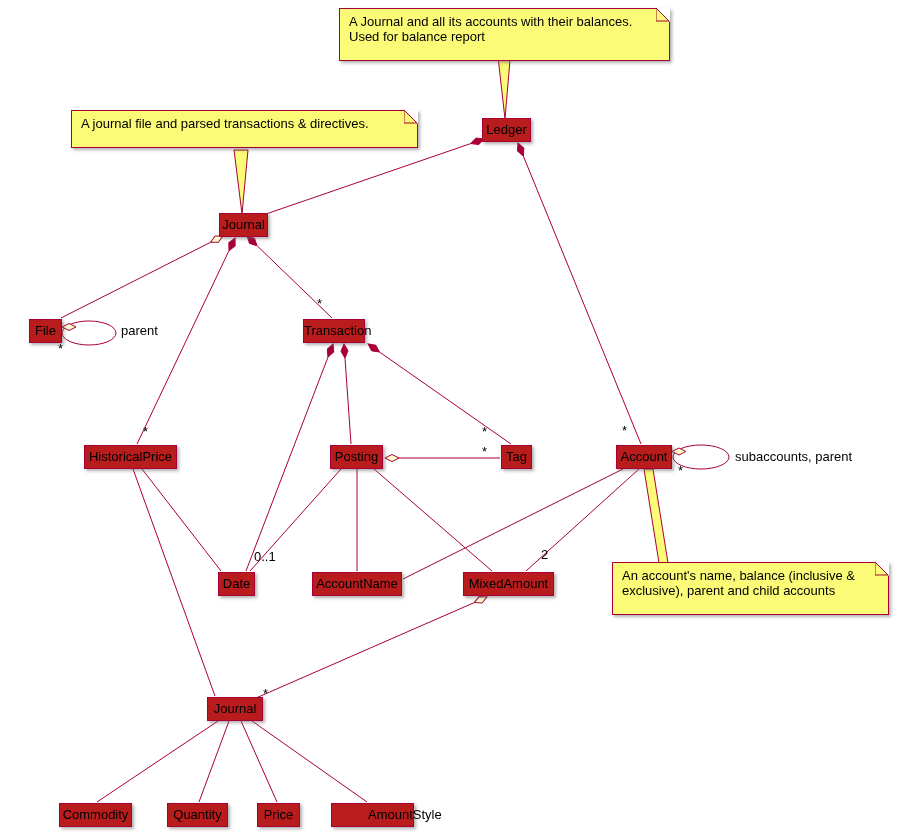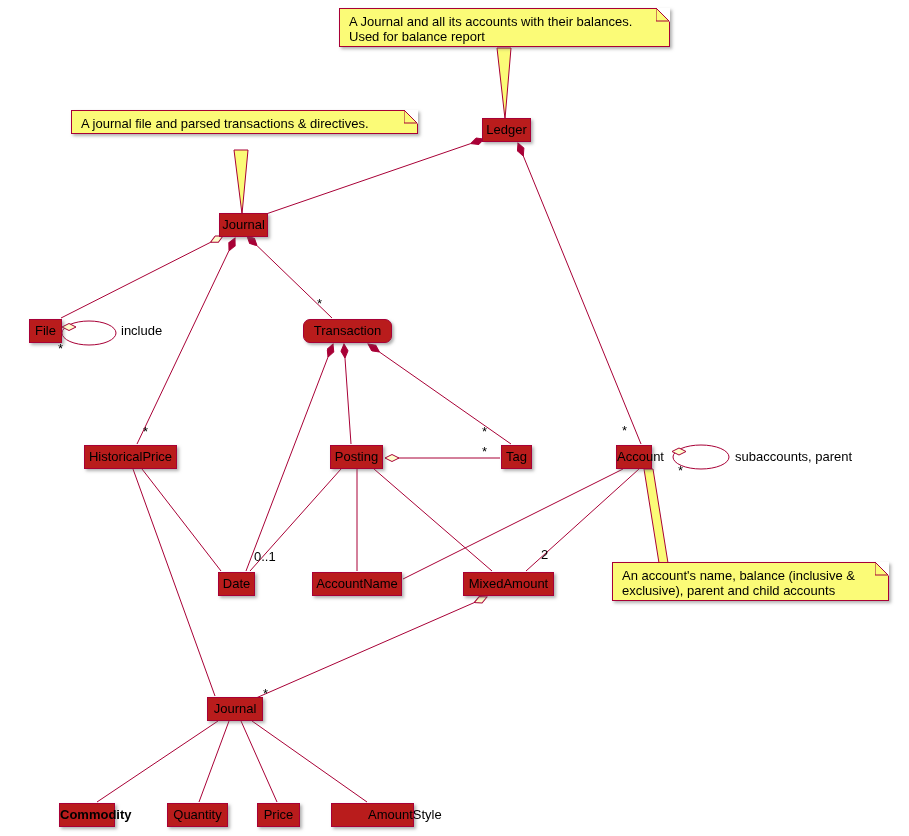--- a/index.html
+++ b/index.html
@@ -8,21 +8,21 @@
   .canvas { position:relative; width:909px; height:836px; background:#ffffff; overflow:hidden; }
   .edges { position:absolute; left:0; top:0; }
   .node {
     position:absolute; height:24px; background:#b91c1c; border:1px solid #A80036;
     box-shadow:2px 2px 3px rgba(100,100,100,.5);
     font-size:13px; line-height:22px; text-align:center; white-space:nowrap;
   }
   .note {
     position:absolute; background:#FBFB77; border:1px solid #A80036;
     box-shadow:2px 2px 3px rgba(100,100,100,.5);
-    padding:5px 9px 2px 9px; font-size:13px; line-height:15px;
+    padding:5px 9px 16px 9px; font-size:13px; line-height:15px;
   }
   .note .nl { display:block; white-space:nowrap; }
   .fold { position:absolute; top:-1px; right:-1px; }
   .lbl { position:absolute; font-size:13px; line-height:13px; white-space:nowrap; }
 </style>
 </head>
 <body>
 
 <div class="canvas">
 
@@ -96,40 +96,40 @@
     <span class="nl">exclusive), parent and child accounts</span>
     <svg class="fold" width="14" height="14" viewBox="0 0 14 14">
       <path d="M0,0 L14,0 L14,14 Z" fill="#ffffff" stroke="none"></path>
       <path d="M0,0 L13,13 L0,13 Z" fill="#FBFB77" stroke="#A80036" stroke-width="1"></path>
     </svg>
   </div>
 
   <div class="node" style="left:482px; top:118px; width:49px;"><span>Ledger</span></div>
   <div class="node" style="left:219px; top:213px; width:49px;"><span>Journal</span></div>
   <div class="node" style="left:29px;  top:319px; width:33px;"><span>File</span></div>
-  <div class="node" style="left:303px; top:319px; width:89px;border-radius:7px;"><span>Transaction</span></div>
+  <div class="node" style="left:303px; top:319px; width:62px;"><span>Transaction</span></div>
   <div class="node" style="left:84px;  top:445px; width:93px;"><span>HistoricalPrice</span></div>
   <div class="node" style="left:330px; top:445px; width:53px;"><span>Posting</span></div>
   <div class="node" style="left:501px; top:445px; width:31px;"><span>Tag</span></div>
-  <div class="node" style="left:616px; top:445px; width:36px;"><span>Account</span></div>
+  <div class="node" style="left:616px; top:445px; width:56px;"><span>Account</span></div>
   <div class="node" style="left:218px; top:572px; width:37px;"><span>Date</span></div>
   <div class="node" style="left:312px; top:572px; width:90px;"><span>AccountName</span></div>
   <div class="node" style="left:463px; top:572px; width:91px;"><span>MixedAmount</span></div>
   <div class="node" style="left:207px; top:697px; width:56px;"><span>Journal</span></div>
-  <div class="node" style="left:59px;  top:803px; width:56px;font-weight:bold;"><span>Commodity</span></div>
+  <div class="node" style="left:59px;  top:803px; width:73px;"><span>Commodity</span></div>
   <div class="node" style="left:167px; top:803px; width:61px;"><span>Quantity</span></div>
   <div class="node" style="left:257px; top:803px; width:43px;text-align:center;"><span>Price</span></div>
   <div class="node" style="left:331px; top:803px; width:83px;padding-left:36px;"><span>AmountStyle</span></div>
 
   <span class="lbl" style="left:317px; top:297px;">*</span>
   <span class="lbl" style="left:143px; top:425px;">*</span>
   <span class="lbl" style="left:482px; top:425px;">*</span>
   <span class="lbl" style="left:482px; top:445px;">*</span>
   <span class="lbl" style="left:622px; top:424px;">*</span>
   <span class="lbl" style="left:678px; top:464px;">*</span>
   <span class="lbl" style="left:58px;  top:342px;">*</span>
   <span class="lbl" style="left:263px; top:687px;">*</span>
   <span class="lbl" style="left:254px; top:550px;">0..1</span>
   <span class="lbl" style="left:541px; top:548px;">2</span>
-  <span class="lbl" style="left:121px; top:324px;">include</span>
+  <span class="lbl" style="left:121px; top:324px;">parent</span>
   <span class="lbl" style="left:735px; top:450px;">subaccounts, parent</span>
 
 </div>
 
 </body></html>

